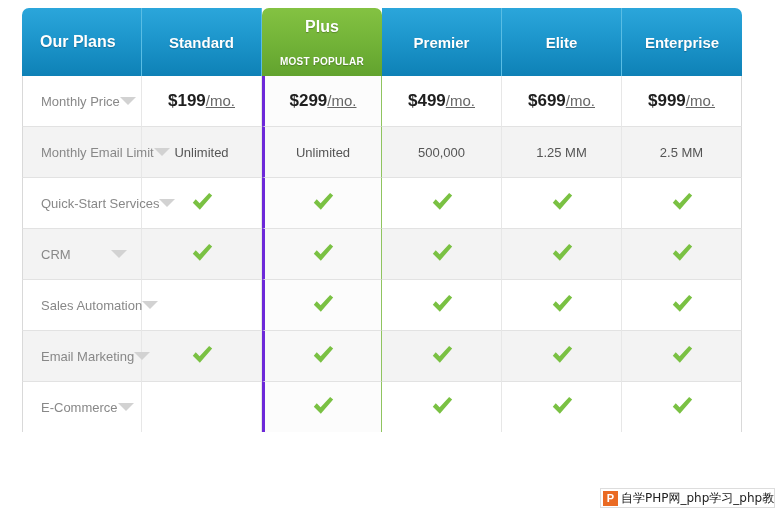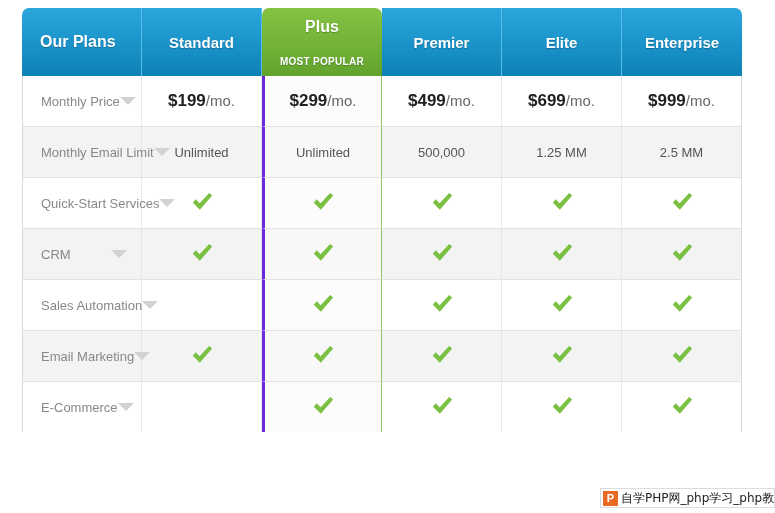--- a/index.html
+++ b/index.html
@@ -139,20 +139,21 @@
   .price { white-space: nowrap; color: #333333; }
   .price .amount {
     font-size: 17px;
     font-weight: bold;
     color: #1f1f1f;
     text-align: center;
   }
   .price .per {
     font-size: 15px;
     color: #666666;
+    text-decoration: underline;
   }
 
   .check {
     display: inline-block;
     line-height: 1;
     width: 26px;
     height: 26px;
   }
   .empty-mark { display: inline-block; width: 1px; height: 1px; }
 

